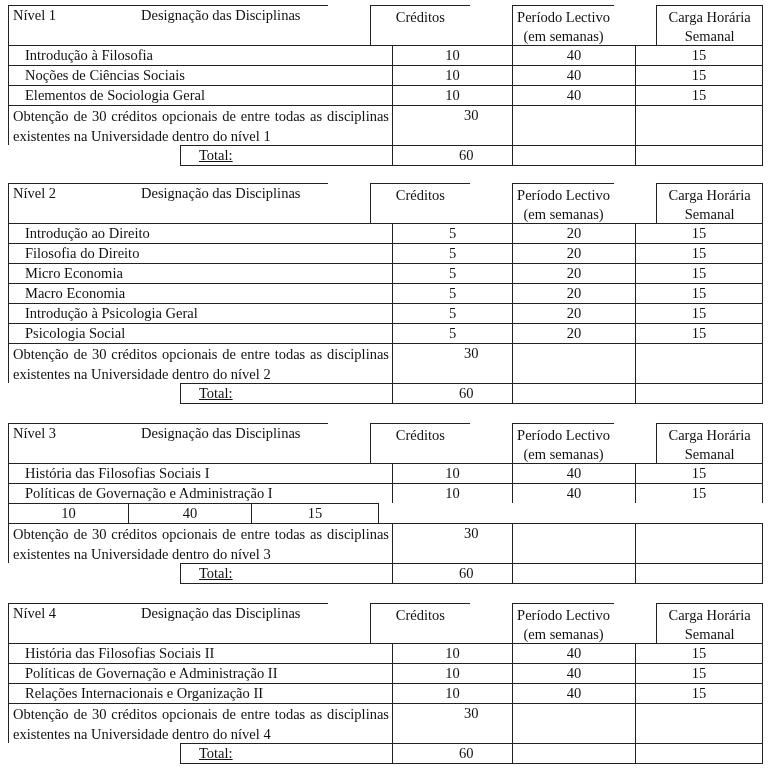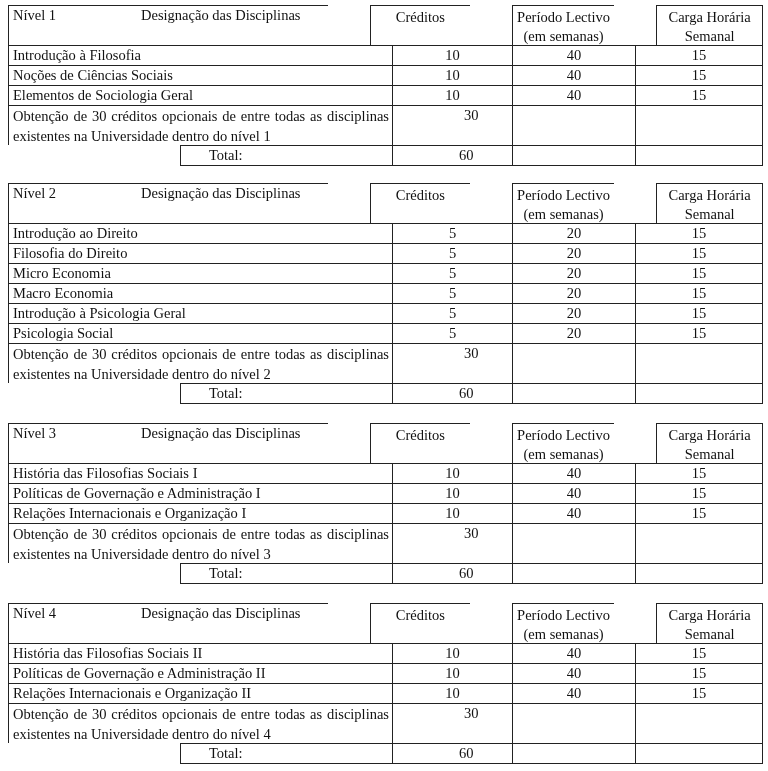--- a/index.html
+++ b/index.html
@@ -10,27 +10,27 @@
   .cell { box-sizing: border-box; border-left: 1.4px solid #222; border-top: 1.4px solid #222; line-height: 19px; }
   .c1 { width: 384px; }
   .c2 { width: 120px; text-align: center; }
   .c3 { width: 123px; text-align: center; }
   .c4 { width: 128px; text-align: center; border-right: 1.4px solid #222; }
   .hdr { height: 40px; gap: 42px; }
   .hdr .c1 { display: flex; padding-left: 4px; }
   .hdr .c1 .lvl { width: 128px; }
   .hdr .c1 .dsg { flex: 1; }
   .data { height: 20px; }
-  .data .c1 { padding-left: 4px; }
+  .data .c1 { padding-left: 16px; }
   .opt { height: 40px; }
   .opt .c1 { padding: 0 3px 0 4px; text-align: justify; text-align-last: left; line-height: 20px; }
   .opt .c2 { text-align: left; padding-left: 71px; }
   .tot { height: 21px; border-bottom: 0; }
   .tot .spacer { width: 172px; border: none; }
-  .tot .ctot { width: 212px; padding-left: 28px; border-bottom: 1.4px solid #222; }
+  .tot .ctot { width: 212px; padding-left: 18px; border-bottom: 1.4px solid #222; text-decoration: underline; }
   .tot .c2, .tot .c3, .tot .c4 { border-bottom: 1.4px solid #222; }
   .tot .c2 { text-align: left; padding-left: 66px; }
   .hdr .c2, .hdr .c3, .hdr .c4 { line-height: 19px; padding-top: 2px; }
 </style>
 </head>
 <body>
 
 <div class="tbl" style="top:5px;">
   <div class="row hdr">
     <div class="cell c1">
@@ -151,21 +151,20 @@
     <div class="cell c3">40</div>
     <div class="cell c4">15</div>
   </div>
   <div class="row data">
     <div class="cell c1">Políticas de Governação e Administração I</div>
     <div class="cell c2">10</div>
     <div class="cell c3">40</div>
     <div class="cell c4">15</div>
   </div>
   <div class="row data">
-    <div class="cell c1">Relações Internacionais e Organização I</div>
     <div class="cell c2">10</div>
     <div class="cell c3">40</div>
     <div class="cell c4">15</div>
   </div>
   <div class="row opt">
     <div class="cell c1">Obtenção de 30 créditos opcionais de entre todas as disciplinas existentes na Universidade dentro do nível 3</div>
     <div class="cell c2">30</div>
     <div class="cell c3"></div>
     <div class="cell c4"></div>
   </div>

